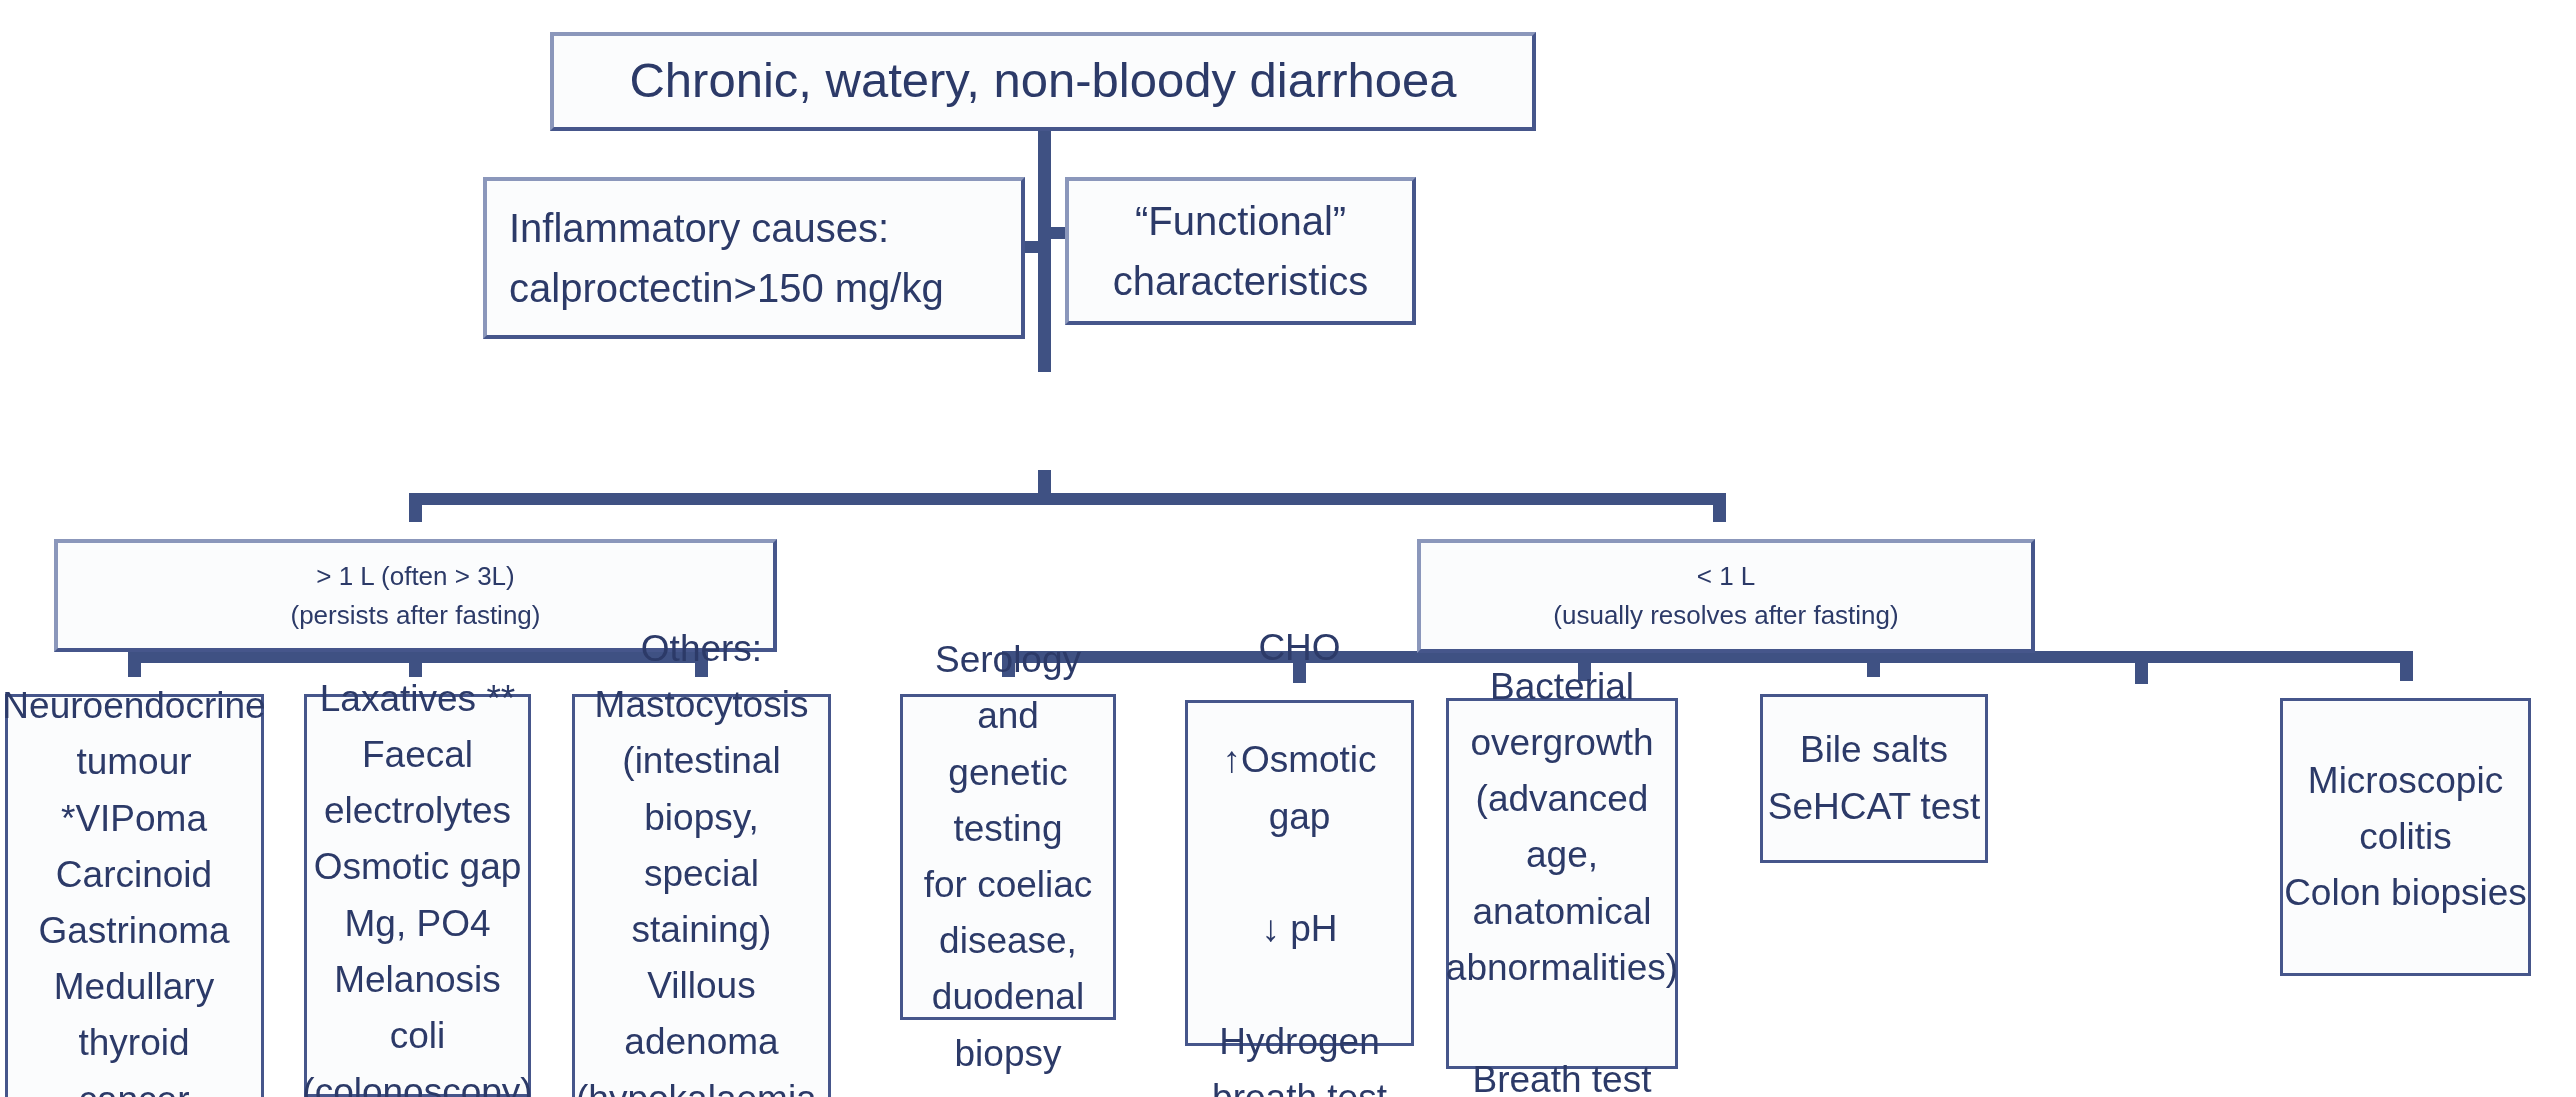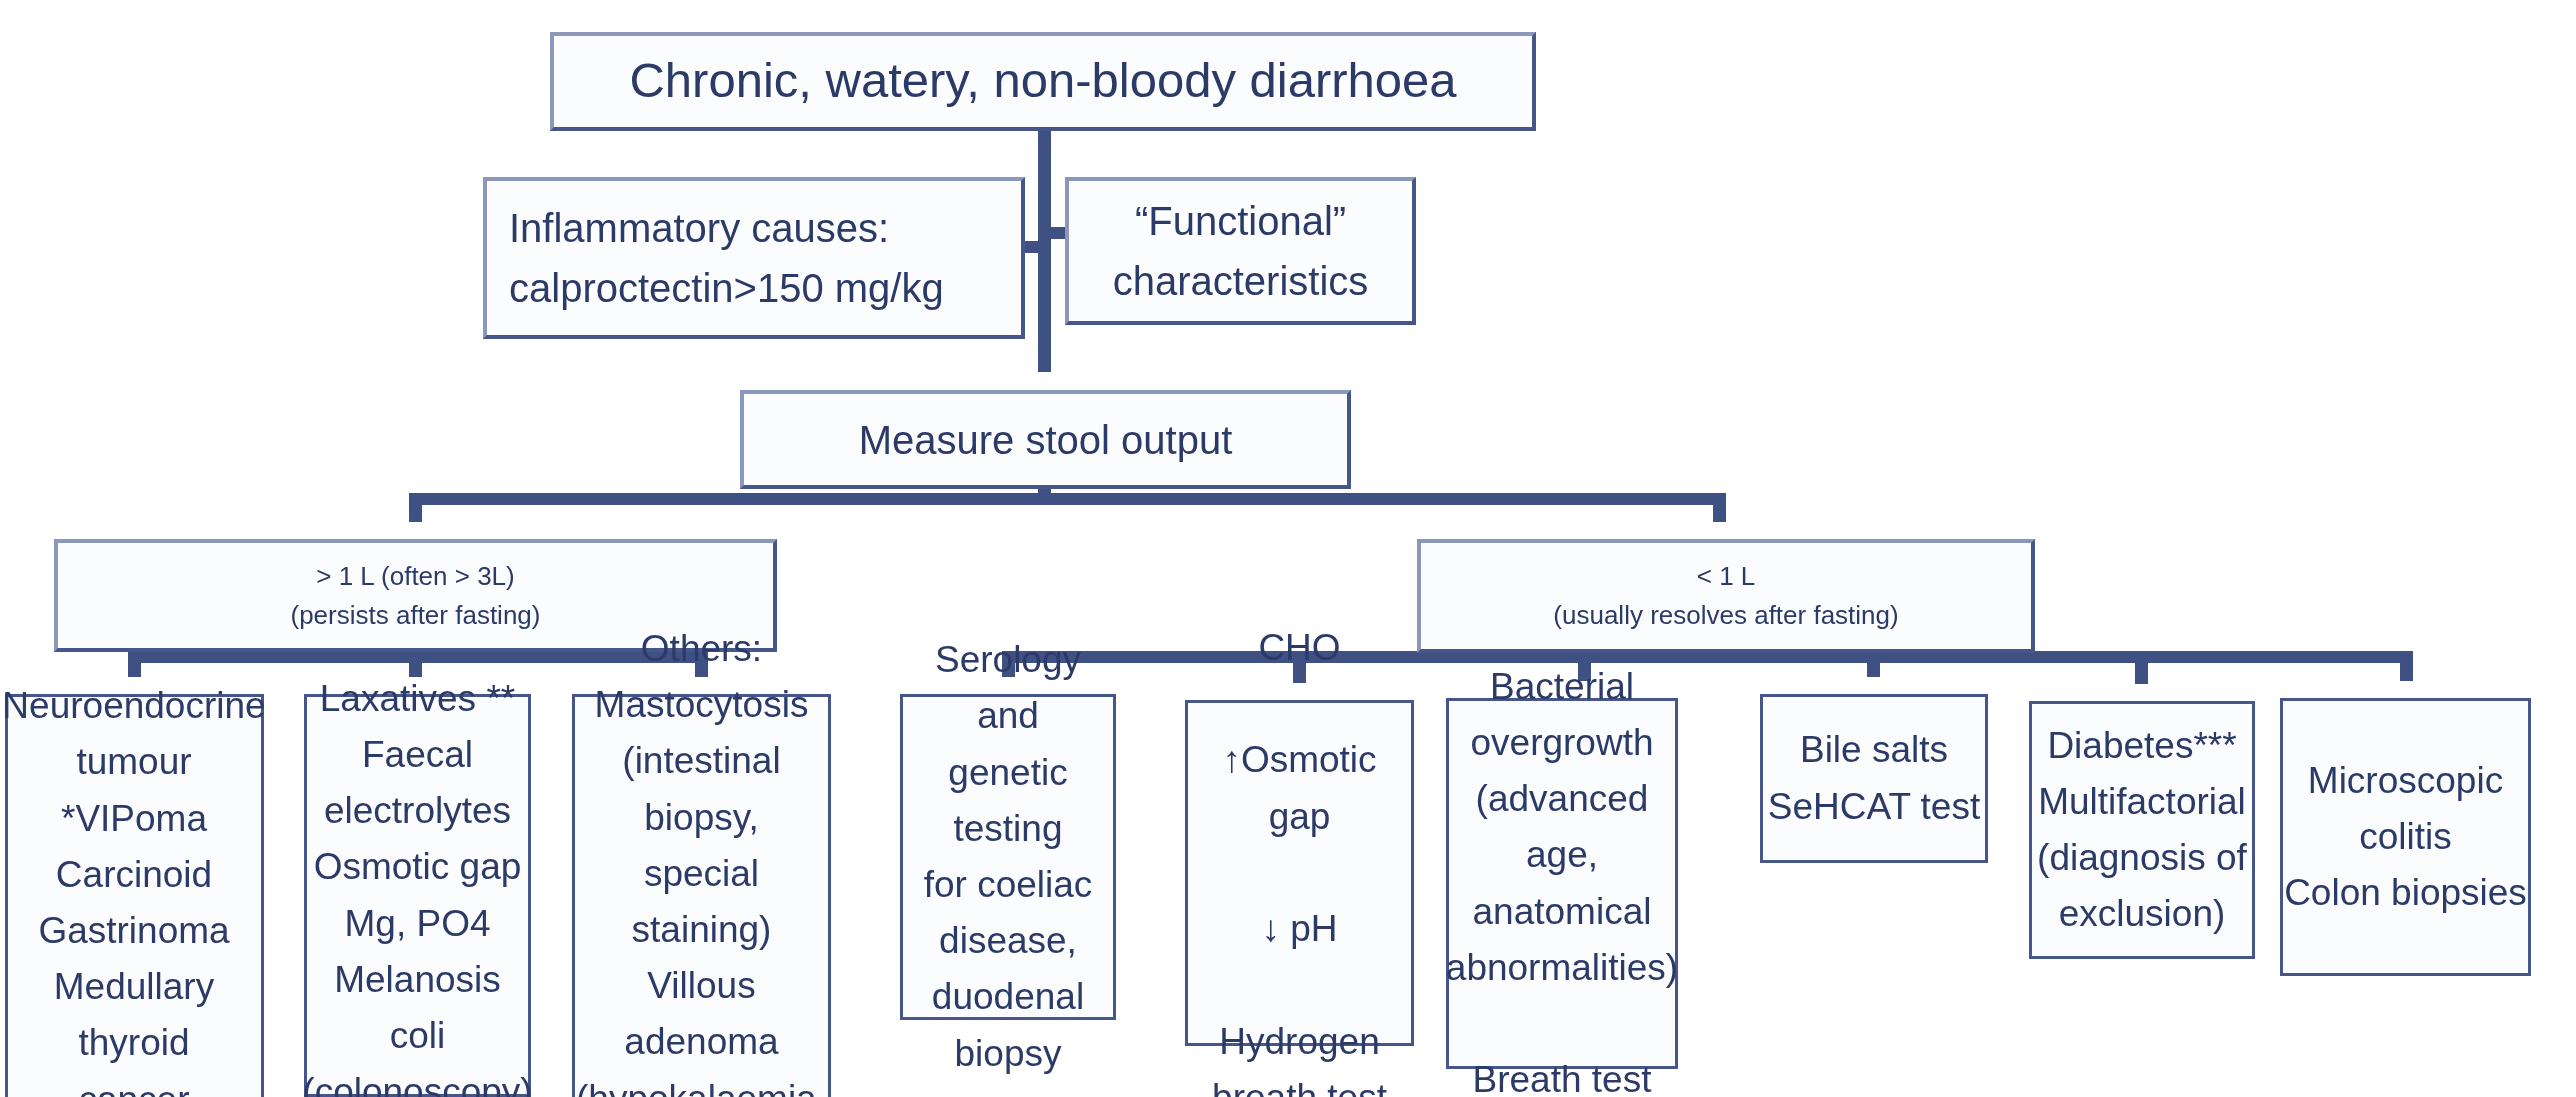--- a/index.html
+++ b/index.html
@@ -76,21 +76,20 @@
   <div class="line" style="left:2135px;top:651px;width:12.7px;height:33px;"></div>
   <div class="line" style="left:2400px;top:651px;width:12.7px;height:30px;"></div>
 
   <div class="box bevel t-title" style="left:550px;top:12.7px;width:986px;height:99px;">Chronic, watery, non-bloody diarrhoea</div>
 
   <div class="box bevel t-mid align-left" style="left:483px;top:158px;width:542px;height:162px;">Inflammatory causes:
 calproctectin&gt;150 mg/kg</div>
   <div class="box bevel t-mid" style="left:1065px;top:158px;width:351px;height:148px;">“Functional”
 characteristics</div>
 
-  <div class="box bevel t-mid" style="left:740px;top:371px;width:611px;height:99px;">Measure stool output</div>
 
   <div class="box bevel t-branch" style="left:54px;top:520px;width:723px;height:113px;">&gt; 1 L (often &gt; 3L)
 (persists after fasting)</div>
   <div class="box bevel t-branch" style="left:1417px;top:520px;width:618px;height:114px;">&lt; 1 L
 (usually resolves after fasting)</div>
 
   <div class="box t-leaf" style="left:4.5px;top:675px;width:259px;height:418px;">Neuroendocrine
 tumour
 *VIPoma
 Carcinoid
@@ -128,21 +127,17 @@
 breath test</div>
   <div class="box t-leaf" style="left:1446px;top:679px;width:232px;height:371px;">Bacterial
 overgrowth
 (advanced age,
 anatomical
 abnormalities)
 
 Breath test</div>
   <div class="box t-leaf" style="left:1760px;top:675px;width:228px;height:169px;">Bile salts
 SeHCAT test</div>
-  <div class="box t-leaf" style="left:2029px;top:682px;width:226px;height:258px;">Diabetes***
-Multifactorial
-(diagnosis of
-exclusion)</div>
   <div class="box t-leaf" style="left:2280px;top:679px;width:251px;height:278px;">Microscopic colitis
 Colon biopsies</div>
 
 </div>
 
 
 </body></html>

